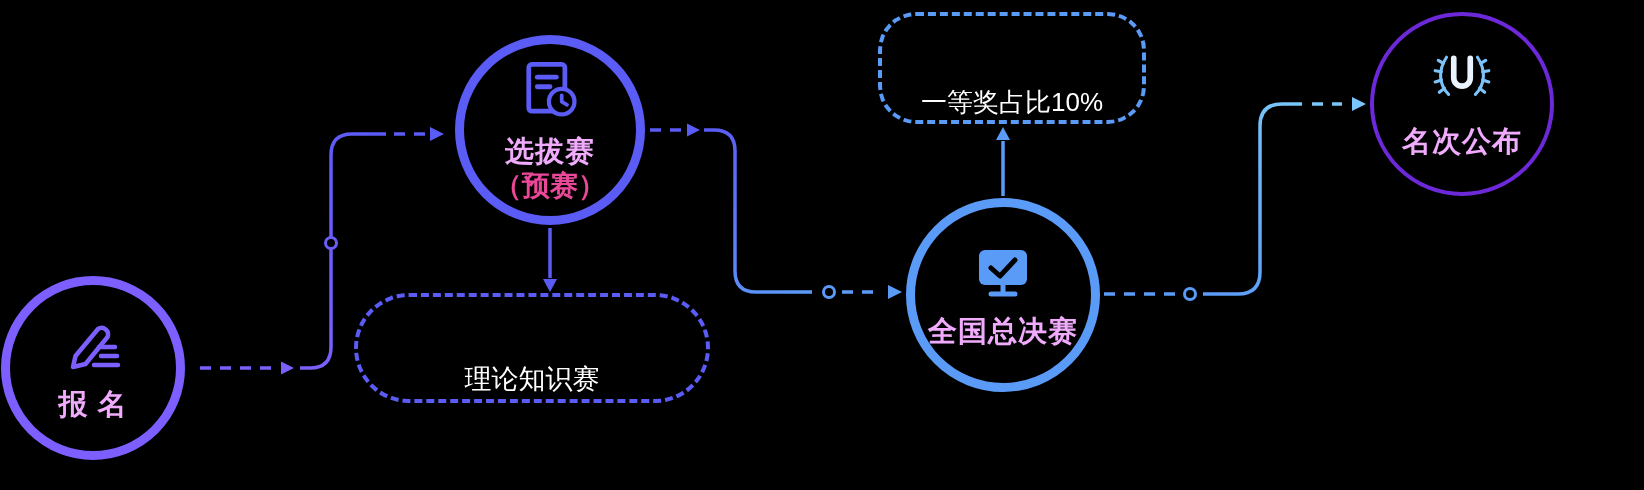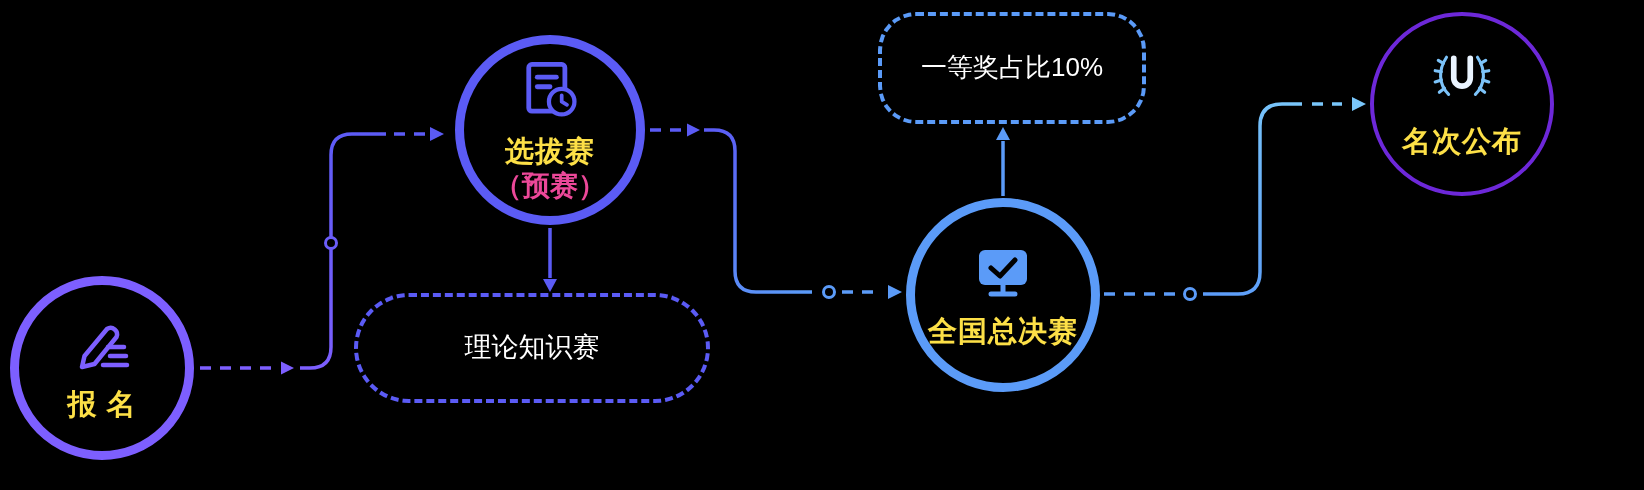--- a/index.html
+++ b/index.html
@@ -27,37 +27,37 @@
     box-sizing: border-box;
     display: flex;
     flex-direction: column;
     align-items: center;
     justify-content: center;
     z-index: 2;
     background: #000;
     text-align: center;
   }
   .node .label {
-    color: #fde047;
+    color: #f0abfc;
     font-weight: bold;
     font-size: 29px;
     line-height: 1.25;
     letter-spacing: 1px;
     margin-top: 8px;
     white-space: nowrap;
   }
   .node .label2 {
     color: #ec4899;
     font-weight: bold;
     font-size: 28px;
     line-height: 1.2;
     white-space: nowrap;
   }
   .node-registration {
-    left: 10px; top: 276px;
+    left: 1px; top: 276px;
     width: 184px; height: 184px;
     border: 9px solid #7d5fff;
     align-items: center;
   }
   .node-selection {
     left: 455px; top: 35px;
     width: 190px; height: 190px;
     border: 9px solid #5b5bf5;
   }
   .node-finals {
@@ -69,21 +69,21 @@
     left: 1370px; top: 12px;
     width: 184px; height: 184px;
     border: 4px solid #6d28d9;
   }
   .detail-box {
     position: absolute;
     box-sizing: border-box;
     display: flex;
     flex-direction: column;
     align-items: center;
-    justify-content: center;
+    justify-content: flex-end;
     color: #ffffff;
     z-index: 2;
     background: #000;
     text-align: center;
   }
   .box-selection-detail {
     left: 354px; top: 293px;
     width: 356px; height: 110px;
     border: 4px dashed #5b5bf5;
     border-radius: 55px;

